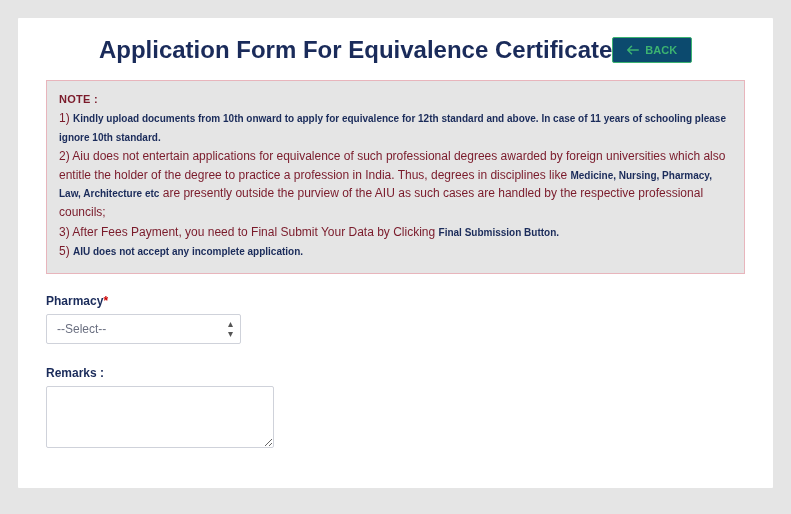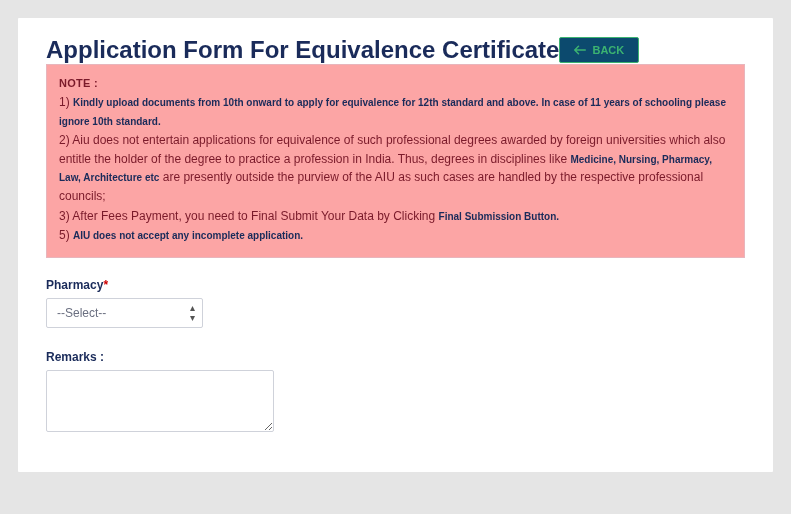--- a/index.html
+++ b/index.html
@@ -10,22 +10,23 @@
       font-size: 13px;
       color: #1a2b5a;
     }
     .card {
       background: #fff;
       padding: 18px 28px 22px 28px;
       border-radius: 1px;
     }
     .header-row {
       display: flex;
-      justify-content: flex-start;
+      justify-content: center;
       align-items: center;
+      margin-bottom: 16px;
     }
     .page-title {
       font-size: 24px;
       font-weight: 600;
       color: #1a2b5a;
     }
     .back-btn {
       display: inline-flex;
       align-items: center;
       gap: 6px;
@@ -33,21 +34,21 @@
       color: #3cb371;
       background: #0c4a6e;
       padding: 6px 14px;
       font-size: 11px;
       font-weight: 600;
       cursor: pointer;
       border-radius: 2px;
     }
     .back-btn svg { width: 12px; height: 10px; }
     .note-box {
-      background: #fca5a5;
+      background: #e5e5e5;
       border: 1px solid #e8b5bc;
       padding: 10px 12px 12px 12px;
       color: #7a1a2a;
       font-size: 12px;
       line-height: 1.55;
       margin-bottom: 20px;
     }
     .note-title {
       font-weight: 700;
       font-size: 11px;
@@ -62,21 +63,21 @@
     .form-label {
       font-size: 12px;
       font-weight: 600;
       color: #1a2b5a;
       margin-bottom: 6px;
       display: block;
     }
     .req { color: #c00; }
     .select-wrap {
       position: relative;
-      width: 157px;
+      width: 195px;
       margin-bottom: 22px;
     }
     select {
       width: 100%;
       padding: 7px 24px 7px 10px;
       border: 1px solid #cfd2da;
       border-radius: 2px;
       background: #fff;
       font-size: 12px;
       color: #6a6f80;

